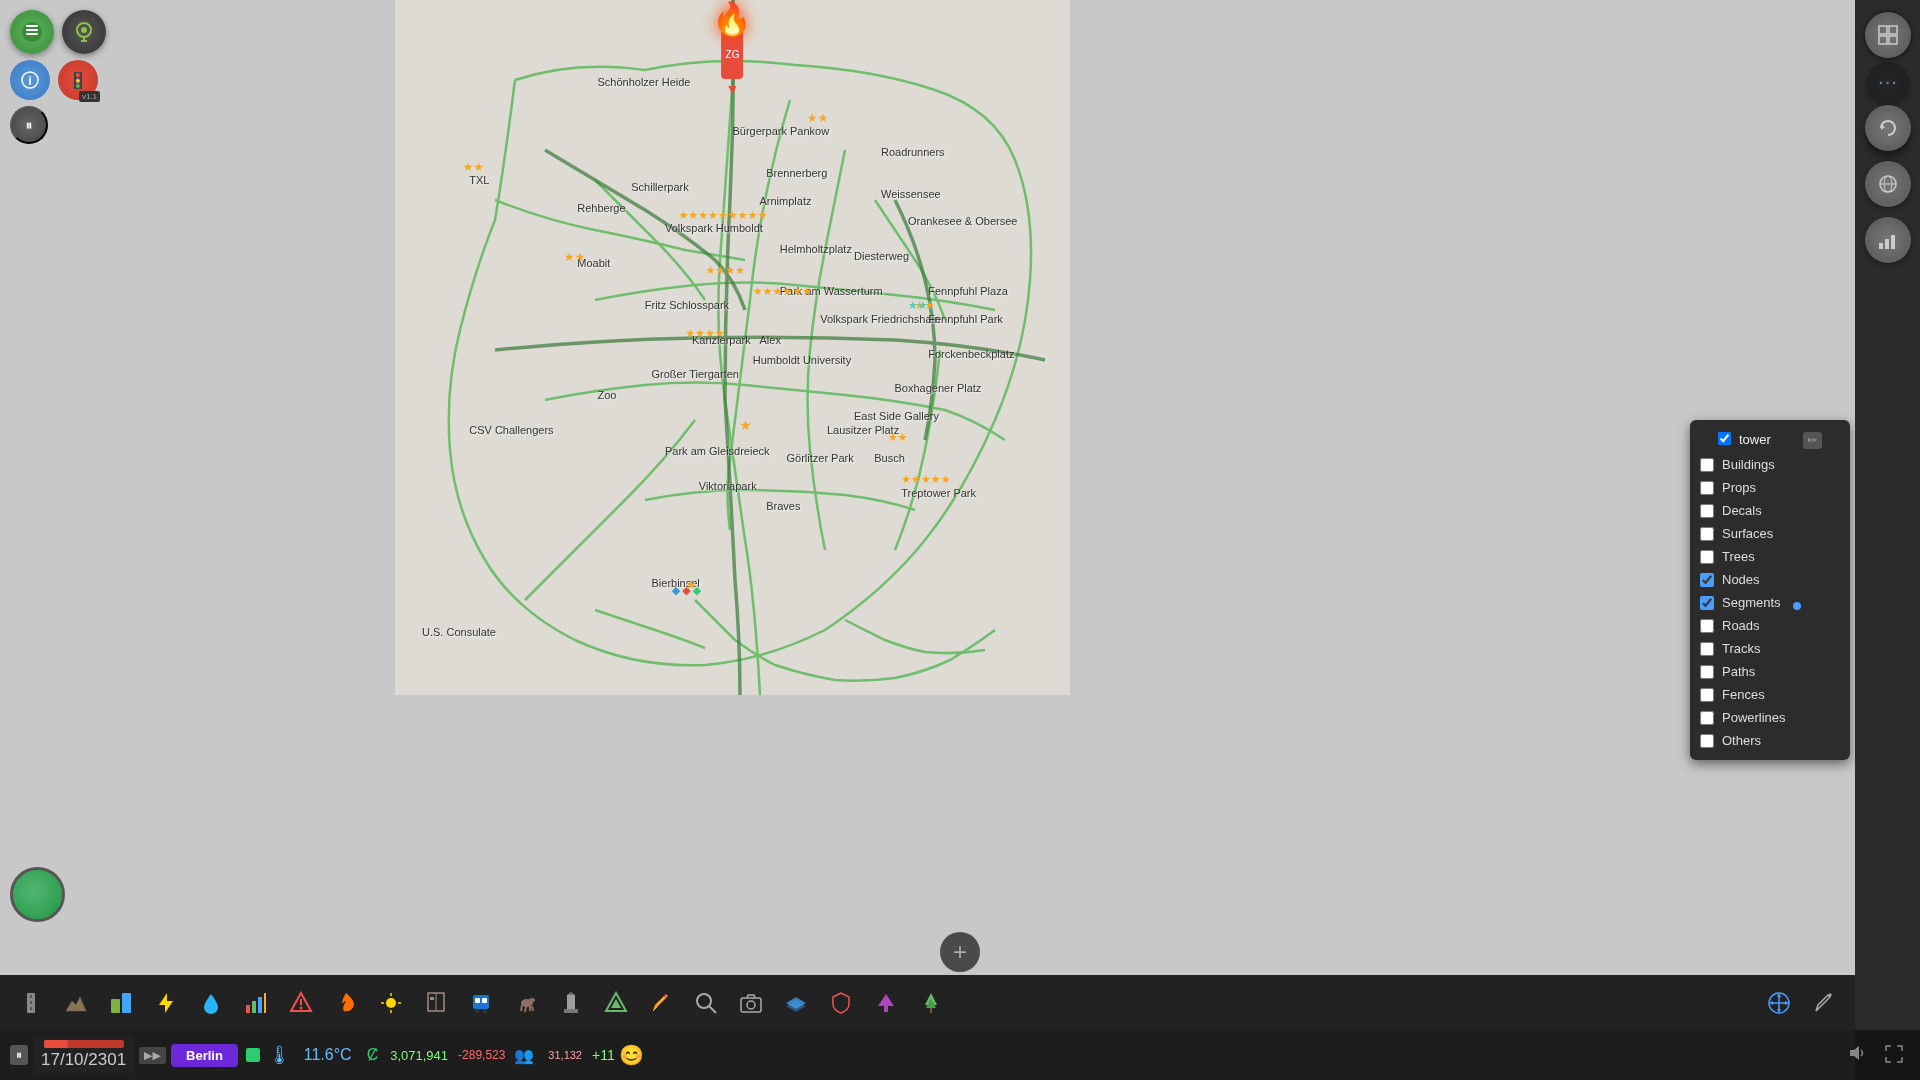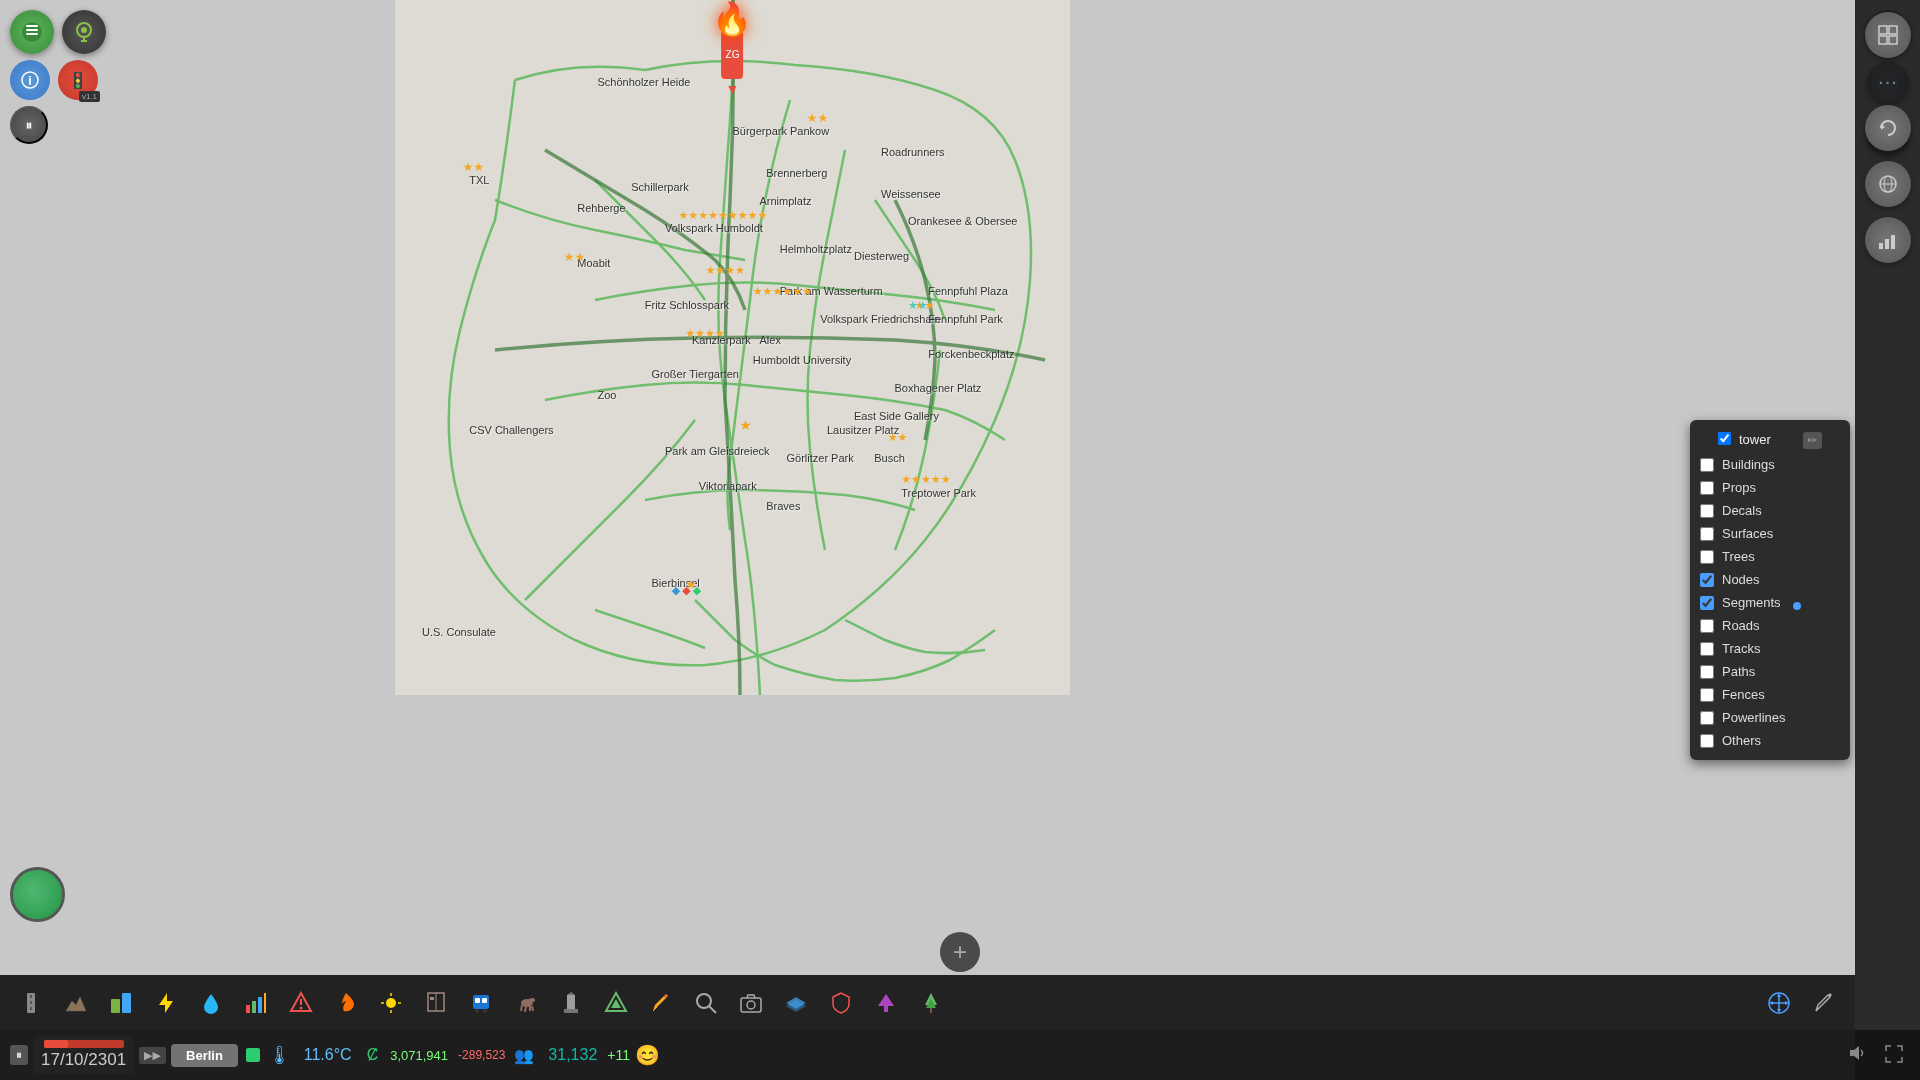--- a/index.html
+++ b/index.html
@@ -254,21 +254,21 @@
       background: #444;
       border: none;
       color: #aaa;
       padding: 2px 5px;
       border-radius: 2px;
       cursor: pointer;
       font-size: 11px;
     }
 
     .bb-city {
-      background: #737373;
+      background: #6d28d9;
       color: #fff;
       padding: 4px 15px;
       border-radius: 4px;
       font-size: 13px;
       font-weight: bold;
     }
 
     .bb-temp {
       color: #60bfff;
       font-size: 16px;
@@ -280,22 +280,22 @@
       font-size: 13px;
       padding: 0 5px;
     }
 
     .bb-expense {
       color: #ff6b6b;
       font-size: 12px;
     }
 
     .bb-pop {
-      color: #14b8a6;
-      font-size: 16px;
+      color: #fca5a5;
+      font-size: 11px;
       padding: 0 5px;
     }
 
     .bb-pop-inc {
       color: #7cfc7c;
       font-size: 14px;
     }
 
     .happiness-icon {
       font-size: 20px;

